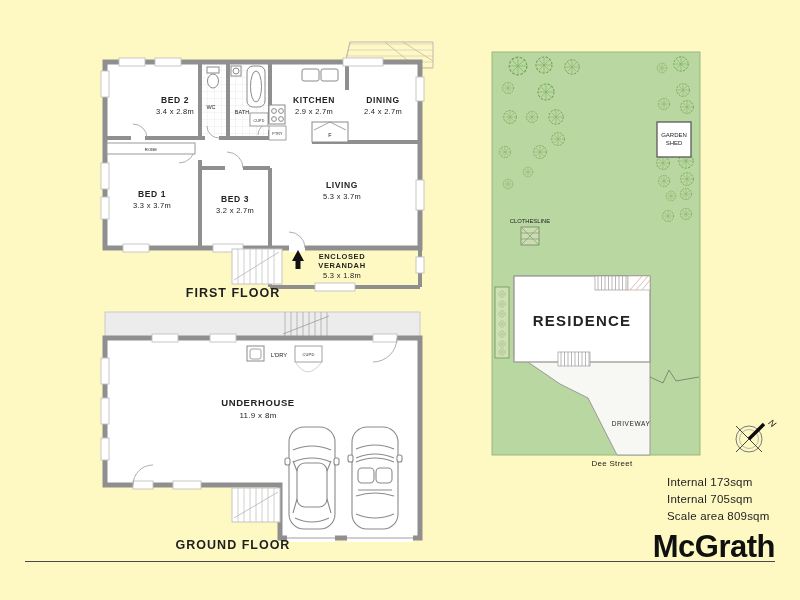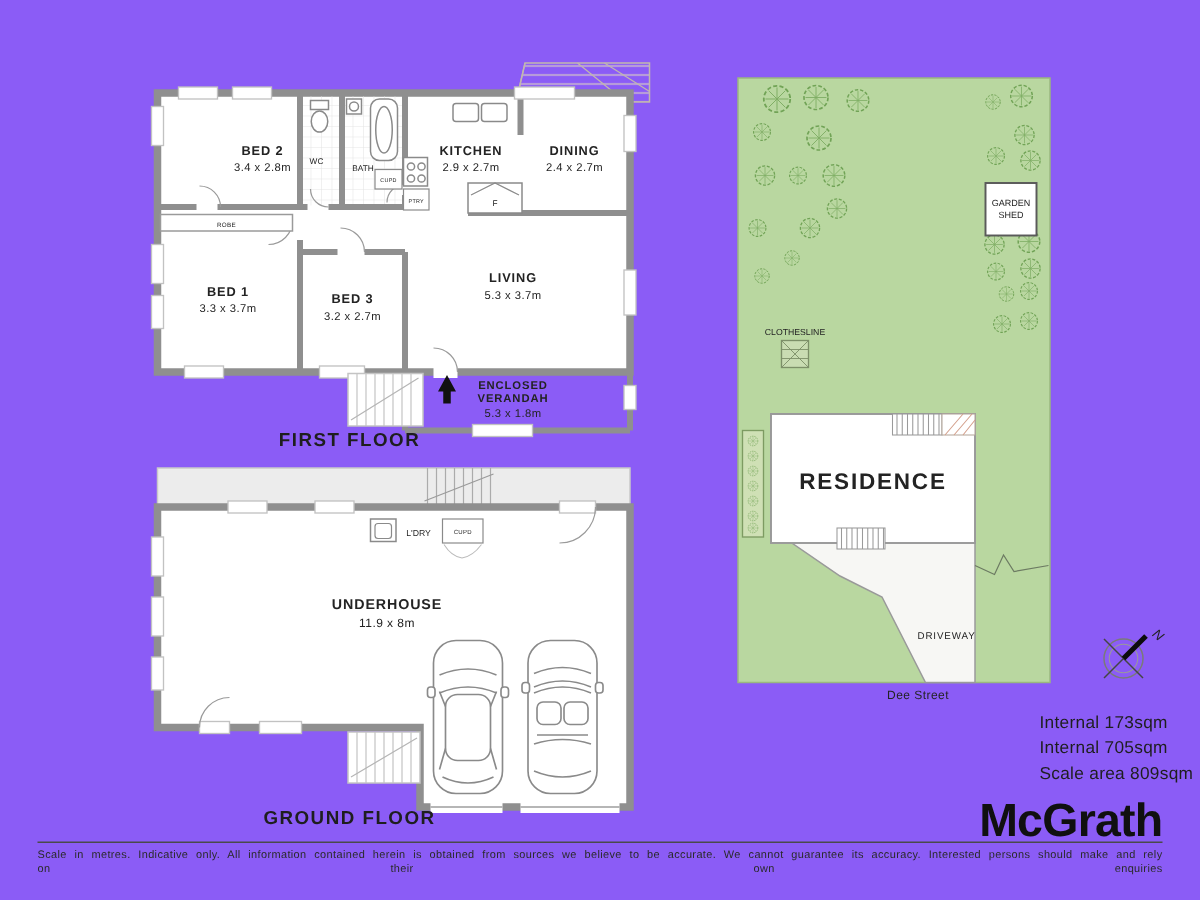--- a/index.html
+++ b/index.html
@@ -1,24 +1,24 @@
 <!DOCTYPE html>
 <html><head>
 <meta charset="utf-8">
 <style>
   html,body{margin:0;padding:0;background:#fff;}
-  .canvas{position:relative;width:800px;height:600px;background:#8b5cf6;overflow:hidden;
+  .canvas{position:relative;width:800px;height:600px;background:#fef9c3;overflow:hidden;
           font-family:"Liberation Sans",sans-serif;}
   .abs{position:absolute;}
   svg text{font-family:"Liberation Sans",sans-serif;fill:#232323;}
   .roomname{font-weight:600;letter-spacing:.6px;}
   .dims{letter-spacing:.3px;}
   .caption{font-size:12.5px;font-weight:600;letter-spacing:1px;fill:#1e1e1e;}
   .tiny{letter-spacing:.2px;}
-  .areas{position:absolute;left:693px;top:474px;font-size:11.5px;line-height:17px;
+  .areas{position:absolute;left:667px;top:474px;font-size:11.5px;line-height:17px;
          color:#1e1e1e;letter-spacing:.2px;}
   .logo{position:absolute;right:25px;top:529px;font-size:31px;font-weight:700;
         color:#101010;letter-spacing:-.5px;}
   .footer-line{position:absolute;left:25px;right:25px;top:561px;border-top:1.2px solid #4a4a4a;}
   .disclaimer{position:absolute;left:25px;width:750px;top:565px;font-size:7.3px;
         color:#2a2a2a;letter-spacing:.25px;word-spacing:2.5px;text-align:justify;
         text-align-last:justify;}
 </style>
 </head>
 <body>
@@ -319,15 +319,14 @@
 
   <div class="areas">
     <div>Internal 173sqm</div>
     <div>Internal 705sqm</div>
     <div>Scale area 809sqm</div>
   </div>
 
   <div class="logo">McGrath</div>
 
   <div class="footer-line"></div>
-  <div class="disclaimer">Scale in metres. Indicative only. All information contained herein is obtained from sources we believe to be accurate. We cannot guarantee its accuracy. Interested persons should make and rely on their own enquiries</div>
 
 </div>
 
 </body></html>

